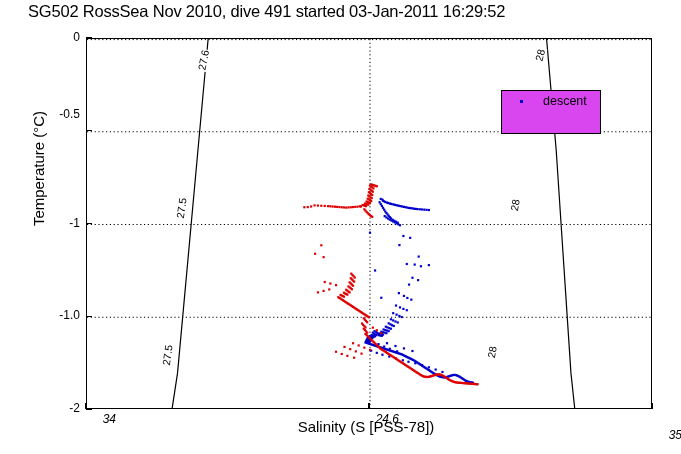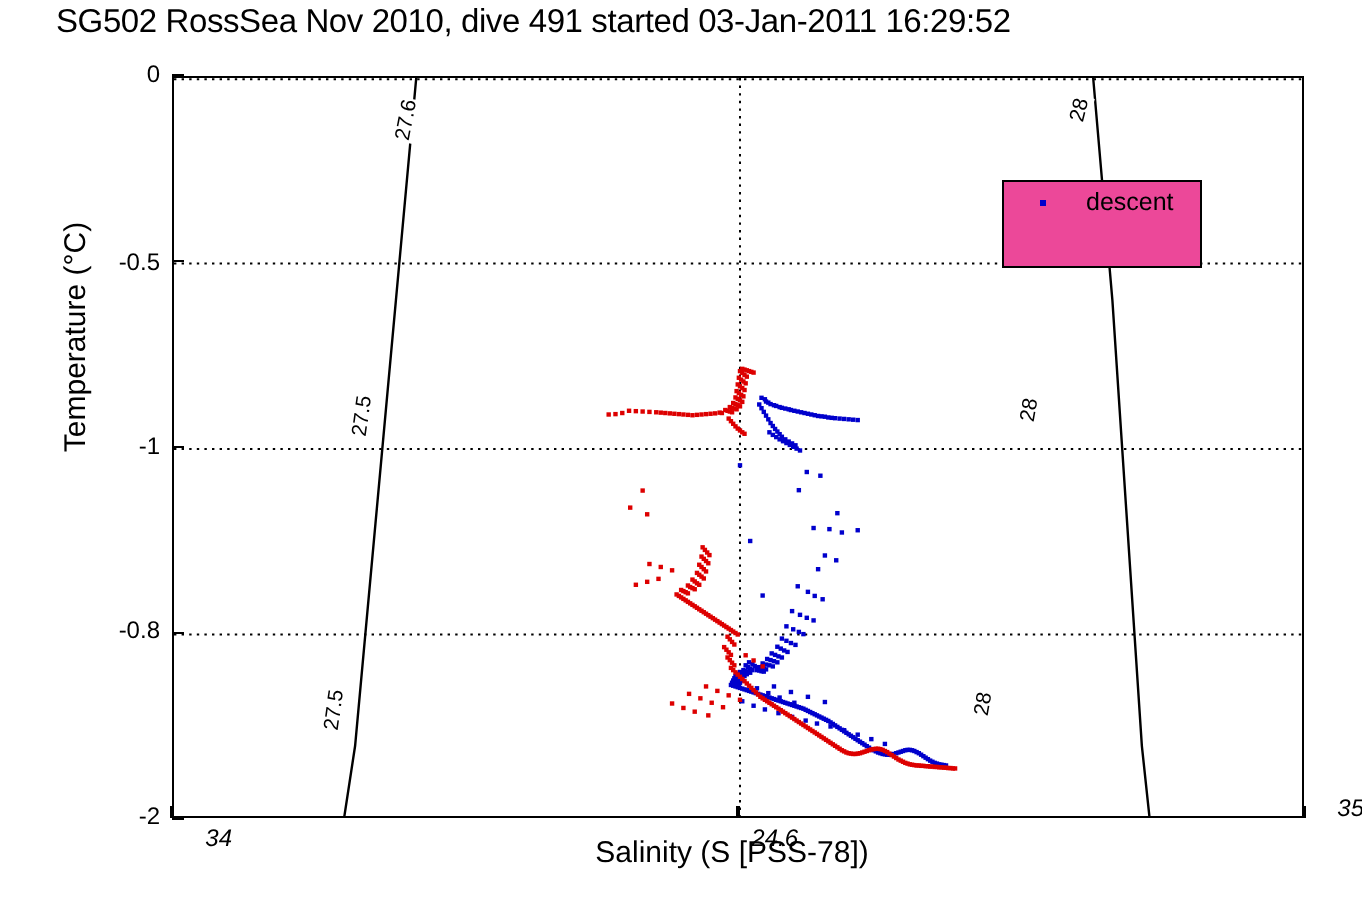--- a/index.html
+++ b/index.html
@@ -38,21 +38,21 @@
   }
   #footer{
     position:absolute; left:300px; top:431px;
     font-size:13px; white-space:nowrap;
   }
 
   
   #legend{
     position:absolute; left:501px; top:90px;
     width:100px; height:44px;
-    border:1.2px solid #000; background:#ec4899;
+    border:1.2px solid #000; background:#d946ef;
     box-sizing:border-box;
   }
   .lgrow{position:absolute; left:0; width:100%; height:20px;}
   .lgdot{position:absolute; left:18px; top:8px; width:2.6px;height:2.6px;}
   .lgtext{position:absolute; left:41px; top:2px; font-size:12.5px;}
 
   .contour-label{
     position:absolute; font-size:10.5px;
     background:#fff; padding:0 1px;
     transform-origin:center center;
@@ -66,29 +66,29 @@
 
   <div id="title">SG502 RossSea Nov 2010, dive 491 started 03-Jan-2011 16:29:52</div>
 
   <div id="ylabel">Temperature (°C)</div>
 
   <div id="xlabel">Salinity (S [PSS-78])</div>
 
 
   <div id="yticklabels">
       <div class="ytl" style="left: 40px; top: 30px;">0</div>
-      <div class="ytl" style="left: 40px; top: 124px;">-0.5</div>
+      <div class="ytl" style="left: 40px; top: 107px;">-0.5</div>
       <div class="ytl" style="left: 40px; top: 215.5px;">-1</div>
-      <div class="ytl" style="left: 40px; top: 308.25px;">-0.8</div>
+      <div class="ytl" style="left: 40px; top: 308.25px;">-1.0</div>
       <div class="ytl" style="left: 40px; top: 401px;">-2</div>
     </div>
   <div id="xticklabels">
       <div class="xtl" style="left: 56px; top: 412px;">34</div>
       <div class="xtl" style="left: 339px; top: 412px;">24.6</div>
-      <div class="xtl" style="left: 622px; top: 397px;">35</div>
+      <div class="xtl" style="left: 622px; top: 428px;">35</div>
     </div>
   <div id="tickmarks">
       <div class="ytickmark" style="left: 86px; top: 37.35px;"></div>
       <div class="ytickmark" style="left: 86px; top: 130.1px;"></div>
       <div class="ytickmark" style="left: 86px; top: 222.85px;"></div>
       <div class="ytickmark" style="left: 86px; top: 315.6px;"></div>
       <div class="ytickmark" style="left: 86px; top: 408.35px;"></div>
       <div class="xtickmark" style="left: 85.35px; top: 403px;"></div>
       <div class="xtickmark" style="left: 368.35px; top: 403px;"></div>
       <div class="xtickmark" style="left: 651.35px; top: 403px;"></div>

